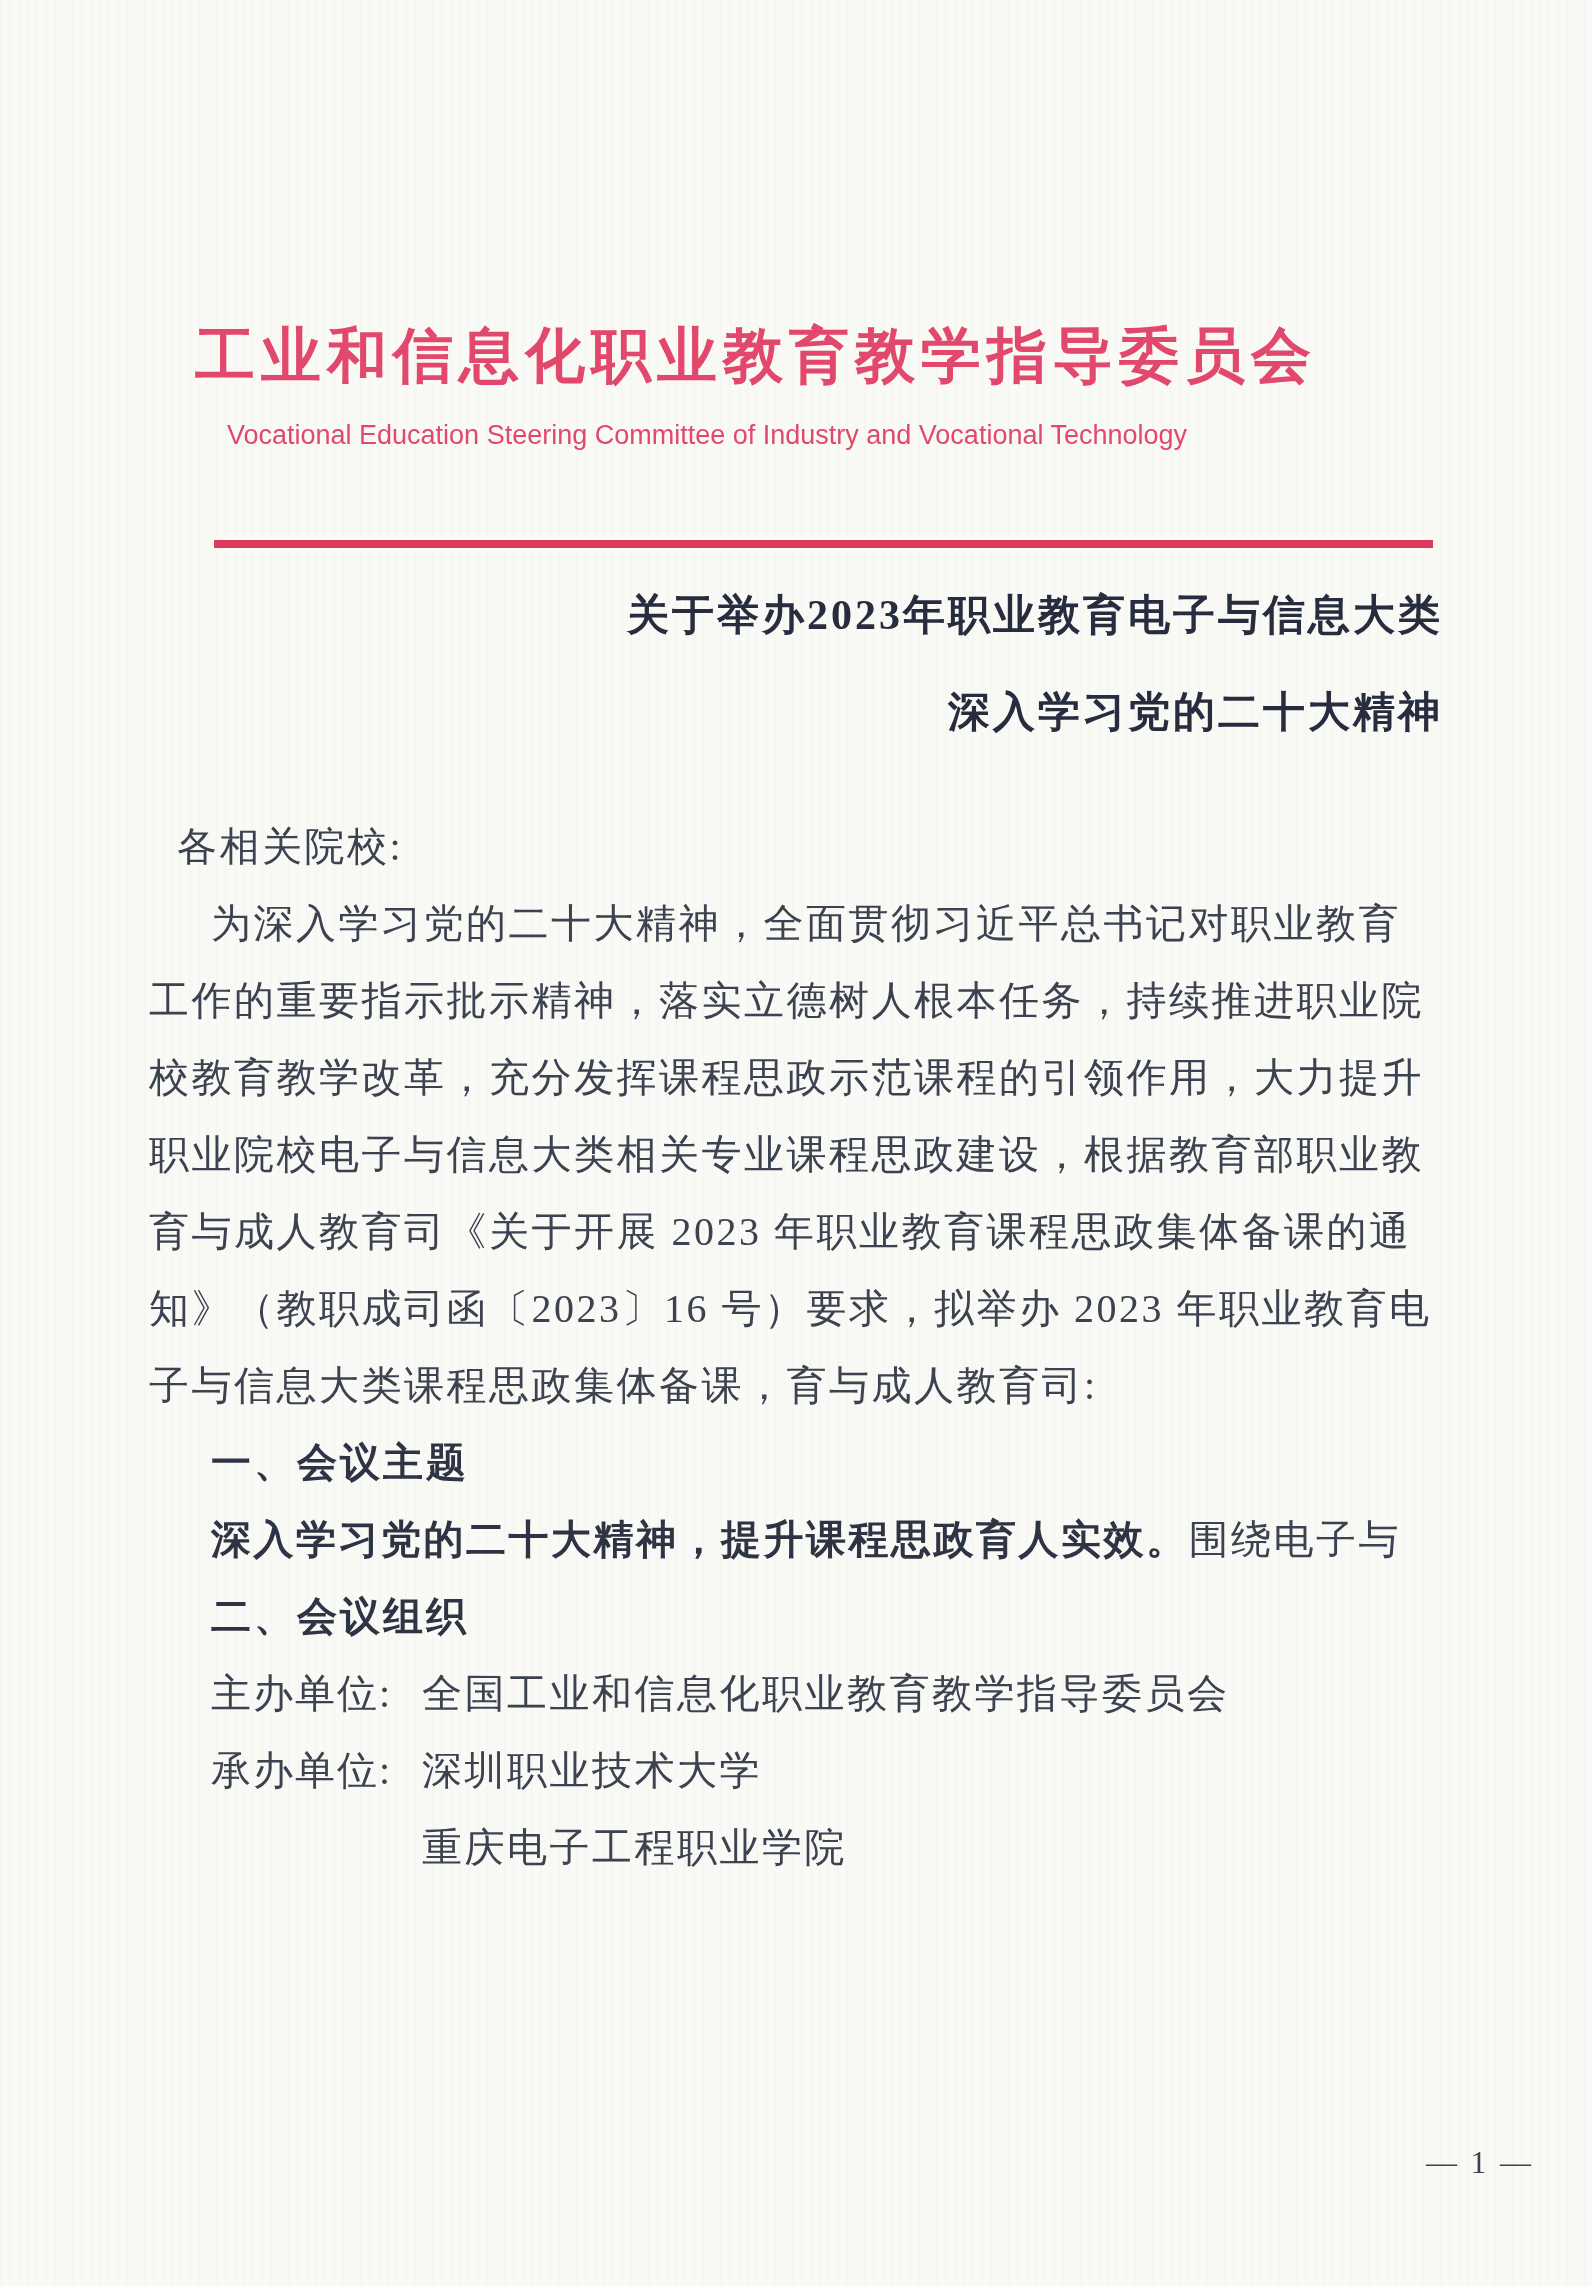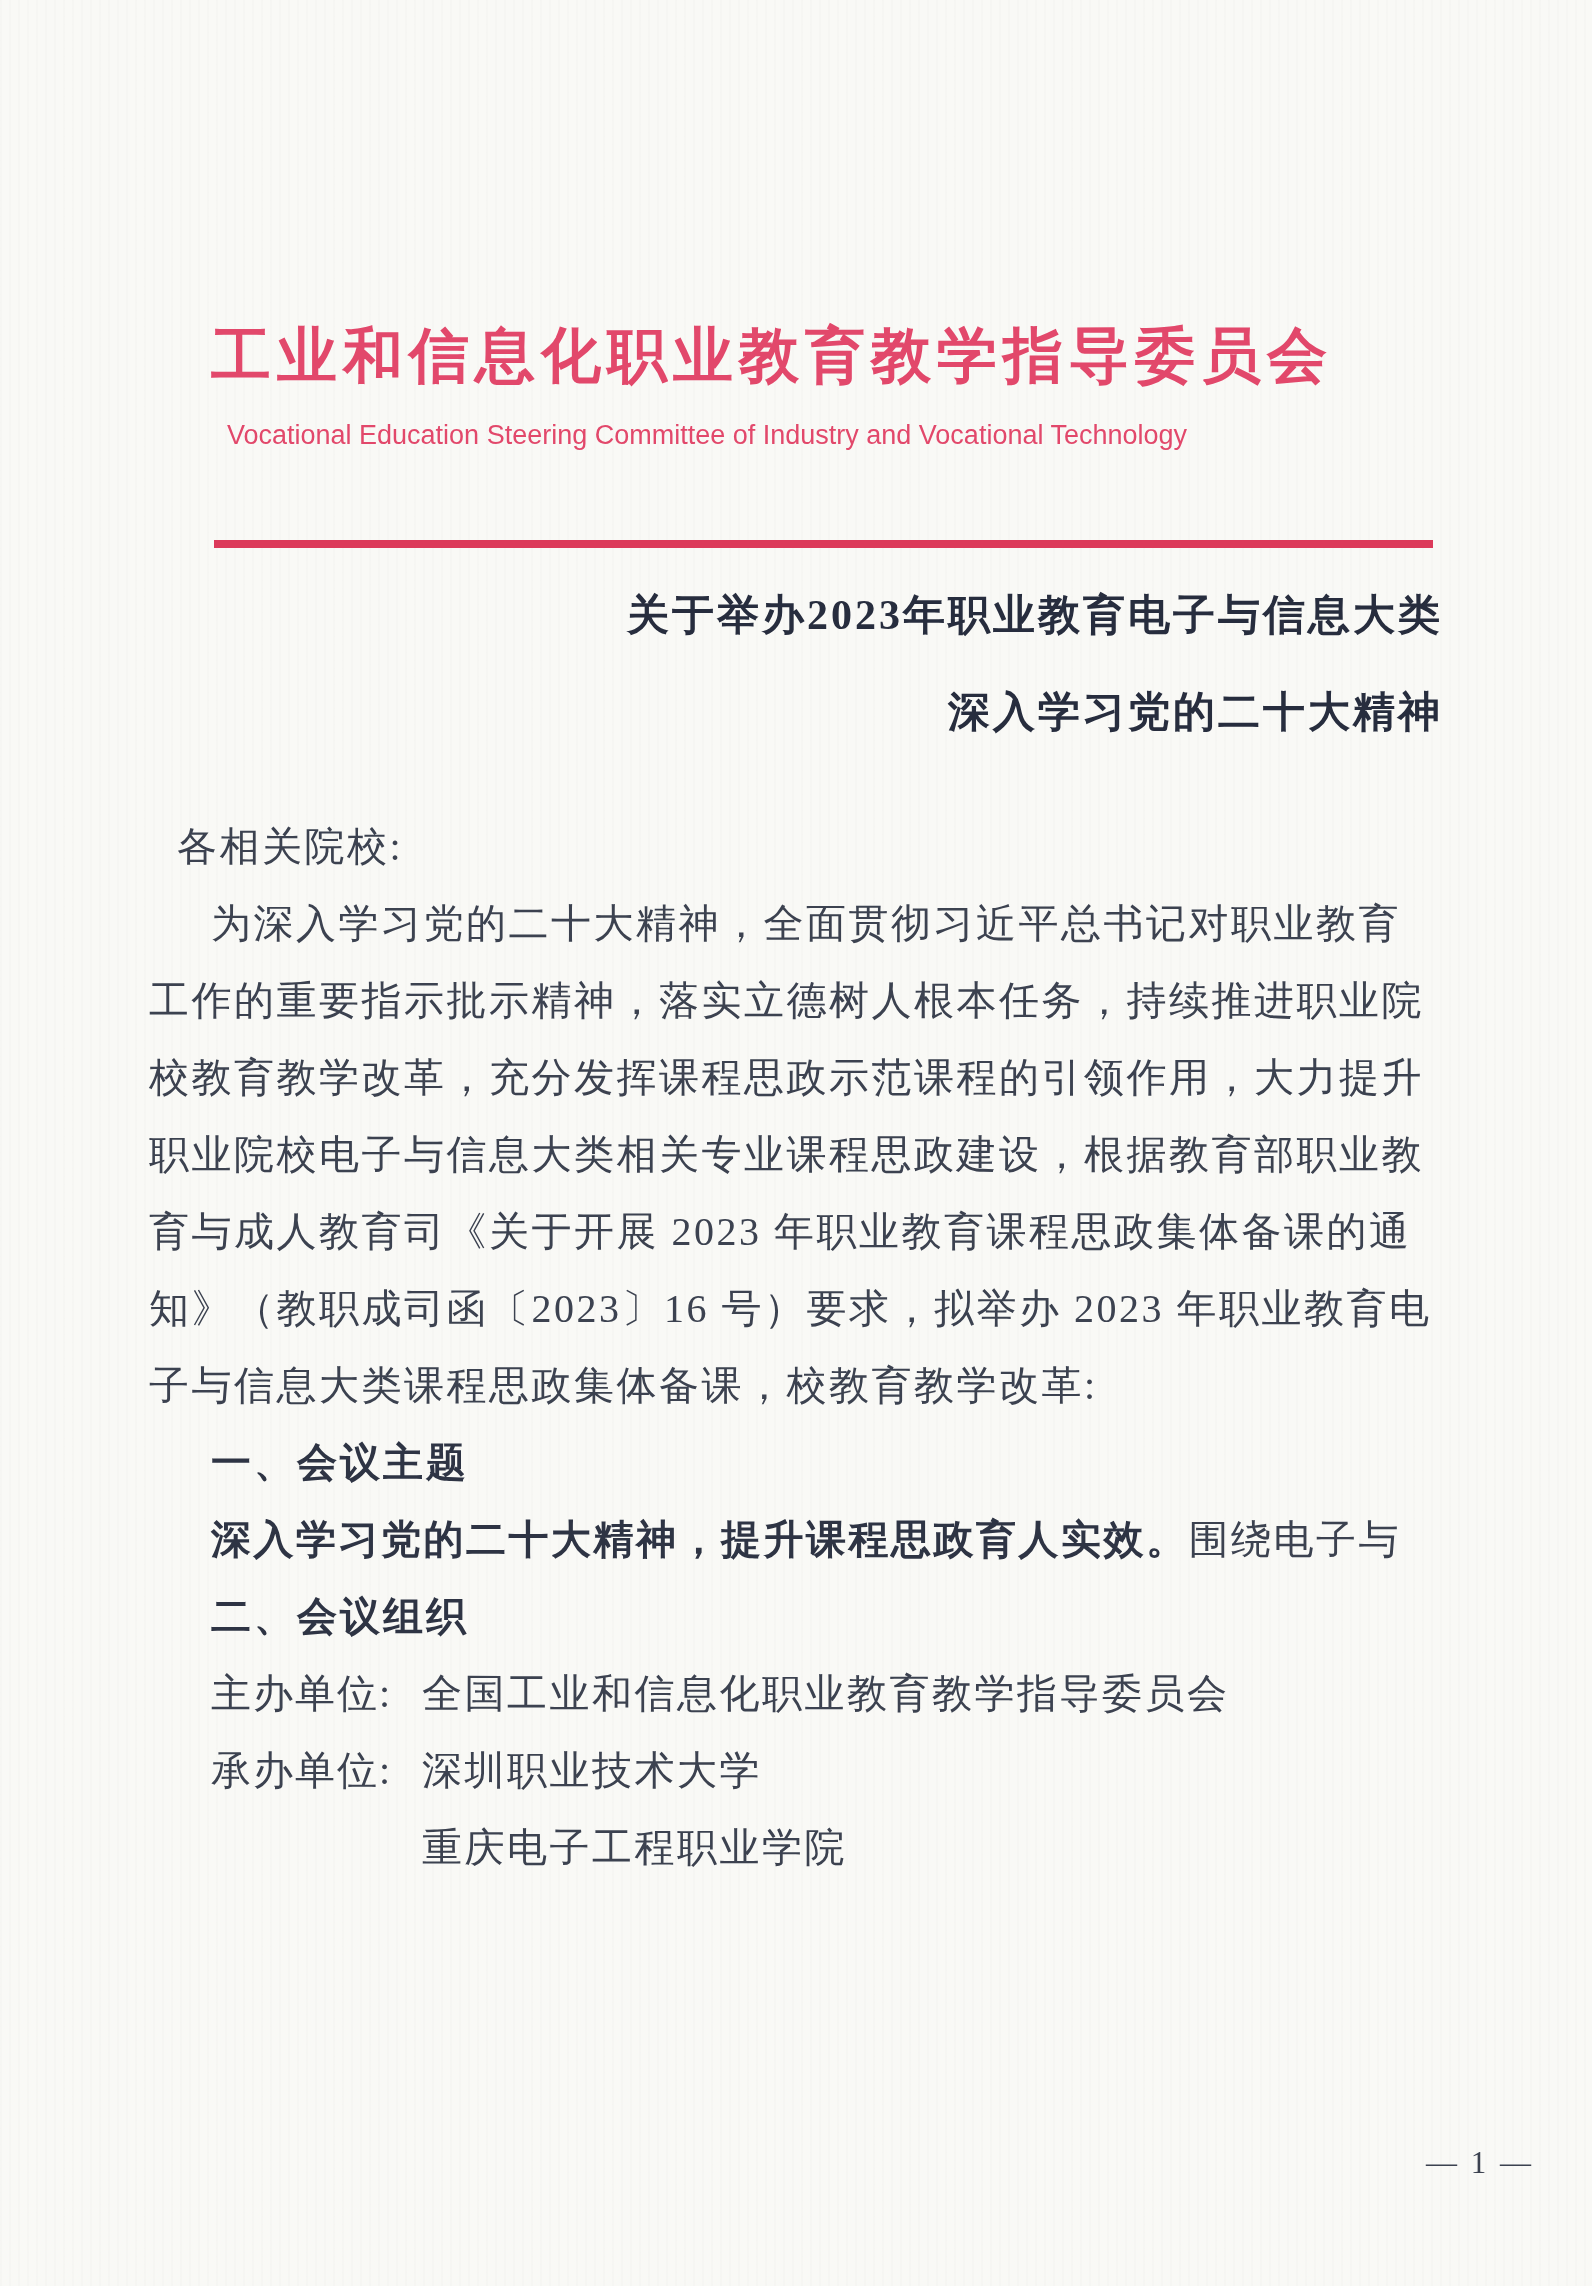--- a/index.html
+++ b/index.html
@@ -7,21 +7,21 @@
     position:relative;
     width:1592px;height:2287px;
     margin:0 auto;
     background:#f9f9f6;
     background-image:repeating-linear-gradient(90deg, rgba(120,120,118,0.025) 0 2px, rgba(0,0,0,0) 2px 9px);
     font-family:"Liberation Serif","DejaVu Serif",serif;
     color:#3c4250;
     overflow:hidden;
   }
   .org-cn{
-    position:absolute;top:316px;left:125px;width:1294px;
+    position:absolute;top:316px;left:109px;width:1294px;
     text-align:center;
     font-size:60px;font-weight:bold;
     letter-spacing:6px;
     color:var(--accent,#e2486b);
     white-space:nowrap;
   }
   .org-en{
     position:absolute;top:420px;left:60px;width:1294px;
     text-align:center;
     font-family:"Liberation Sans","DejaVu Sans",sans-serif;
@@ -82,21 +82,21 @@
 
   <div class="body-flow">
     <div class="line sal">各相关院校:</div>
 
     <div class="line indent">为深入学习党的二十大精神，全面贯彻习近平总书记对职业教育</div>
     <div class="line">工作的重要指示批示精神，落实立德树人根本任务，持续推进职业院</div>
     <div class="line">校教育教学改革，充分发挥课程思政示范课程的引领作用，大力提升</div>
     <div class="line">职业院校电子与信息大类相关专业课程思政建设，根据教育部职业教</div>
     <div class="line">育与成人教育司《关于开展 2023 年职业教育课程思政集体备课的通</div>
     <div class="line">知》（教职成司函〔2023〕16 号）要求，拟举办 2023 年职业教育电</div>
-    <div class="line">子与信息大类课程思政集体备课，校教育教学改革:</div>
+    <div class="line">子与信息大类课程思政集体备课，育与成人教育司:</div>
 
     <div class="line indent hei">一、会议主题</div>
 
     <div class="line indent">
       <span class="theme-bold">深入学习党的二十大精神，提升课程思政育人实效。</span><span>围绕电子与</span>
     </div>
 
     <div class="line indent hei">二、会议组织</div>
 
     <div class="line indent">

